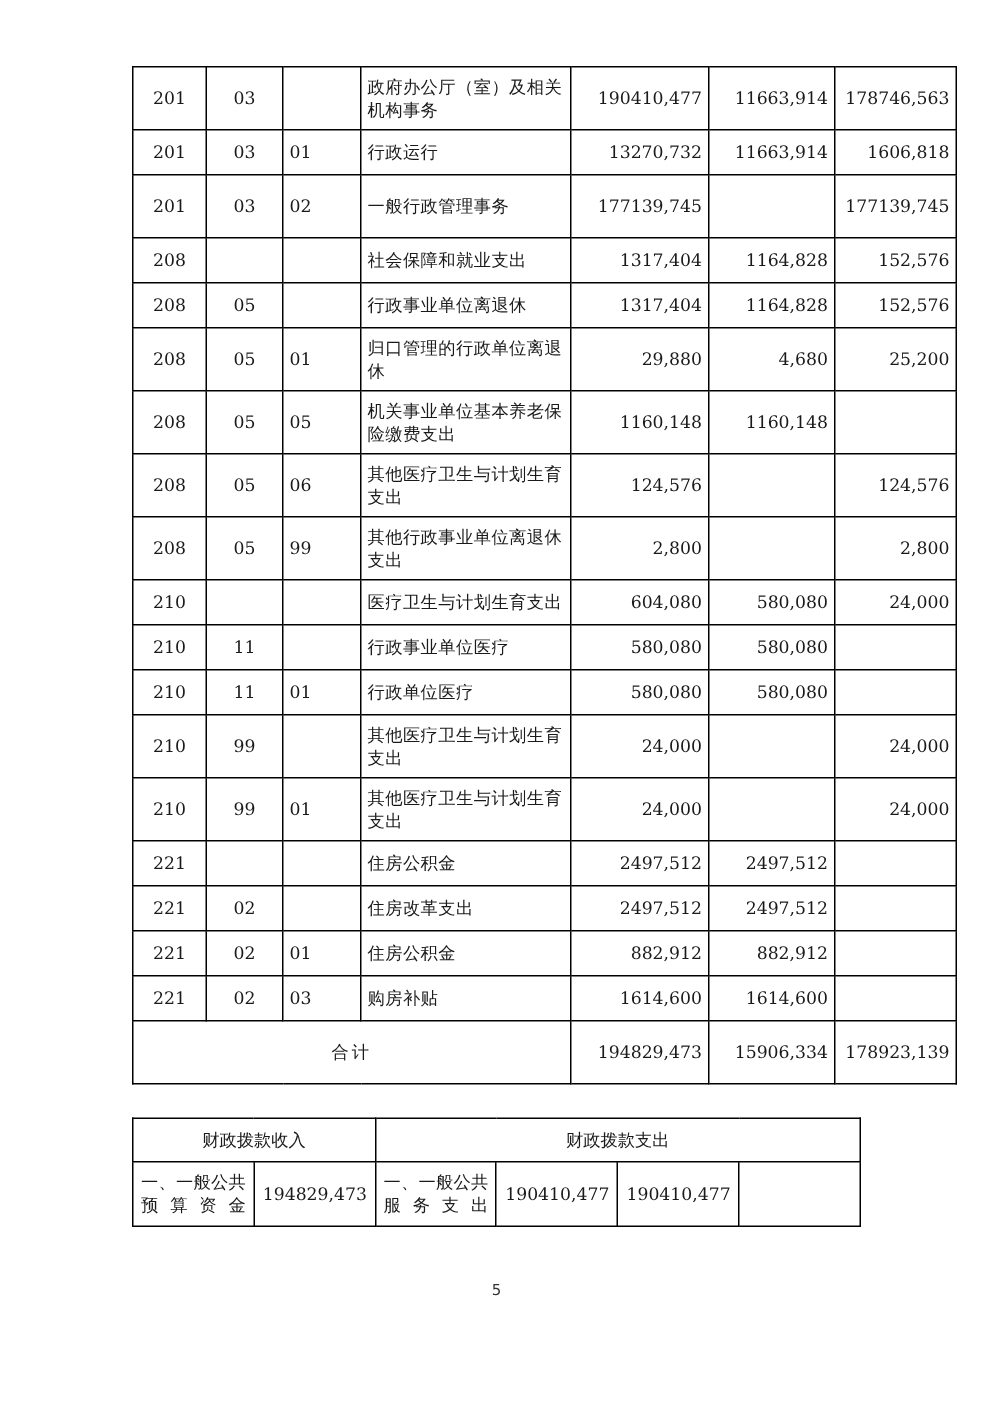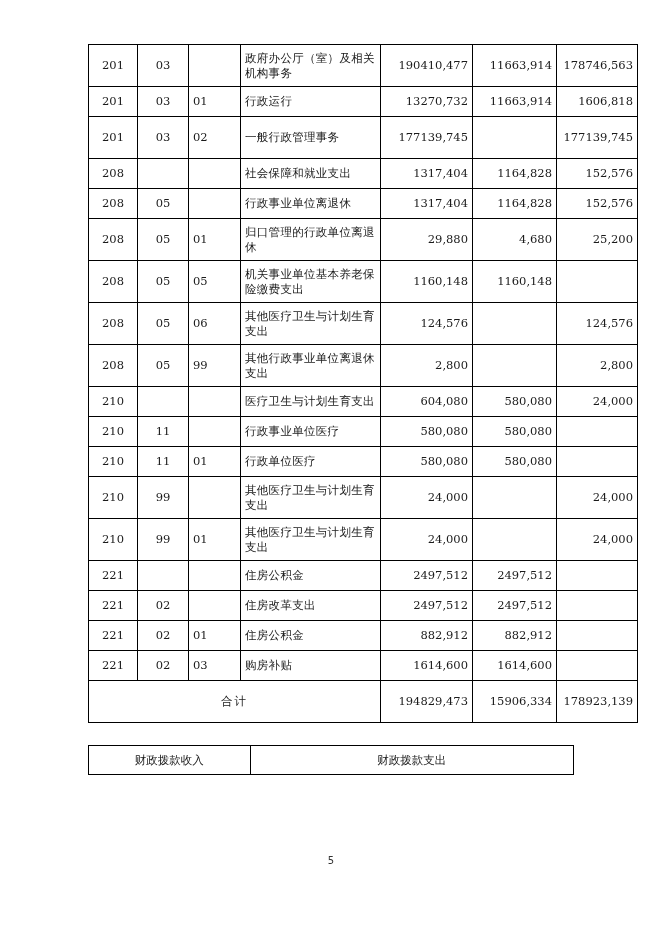--- a/index.html
+++ b/index.html
@@ -323,19 +323,27 @@
 
   <table class="tbl" id="table-summary">
     <tbody>
 
       <tr class="h">
         <td colspan="2">财政拨款收入</td>
         <td colspan="4">财政拨款支出</td>
       </tr>
 
 
+      <tr class="body">
+        <td class="w1 txt-just">一、一般公共预算资金</td>
+        <td class="w2 num">194829,473</td>
+        <td class="w3 txt-just">一、一般公共服务支出</td>
+        <td class="w4 num">190410,477</td>
+        <td class="w5 num">190410,477</td>
+        <td class="w6 num"></td>
+      </tr>
 
     </tbody>
   </table>
 
   <div class="page-number">5</div>
 
 </div>
 
 </body></html>

